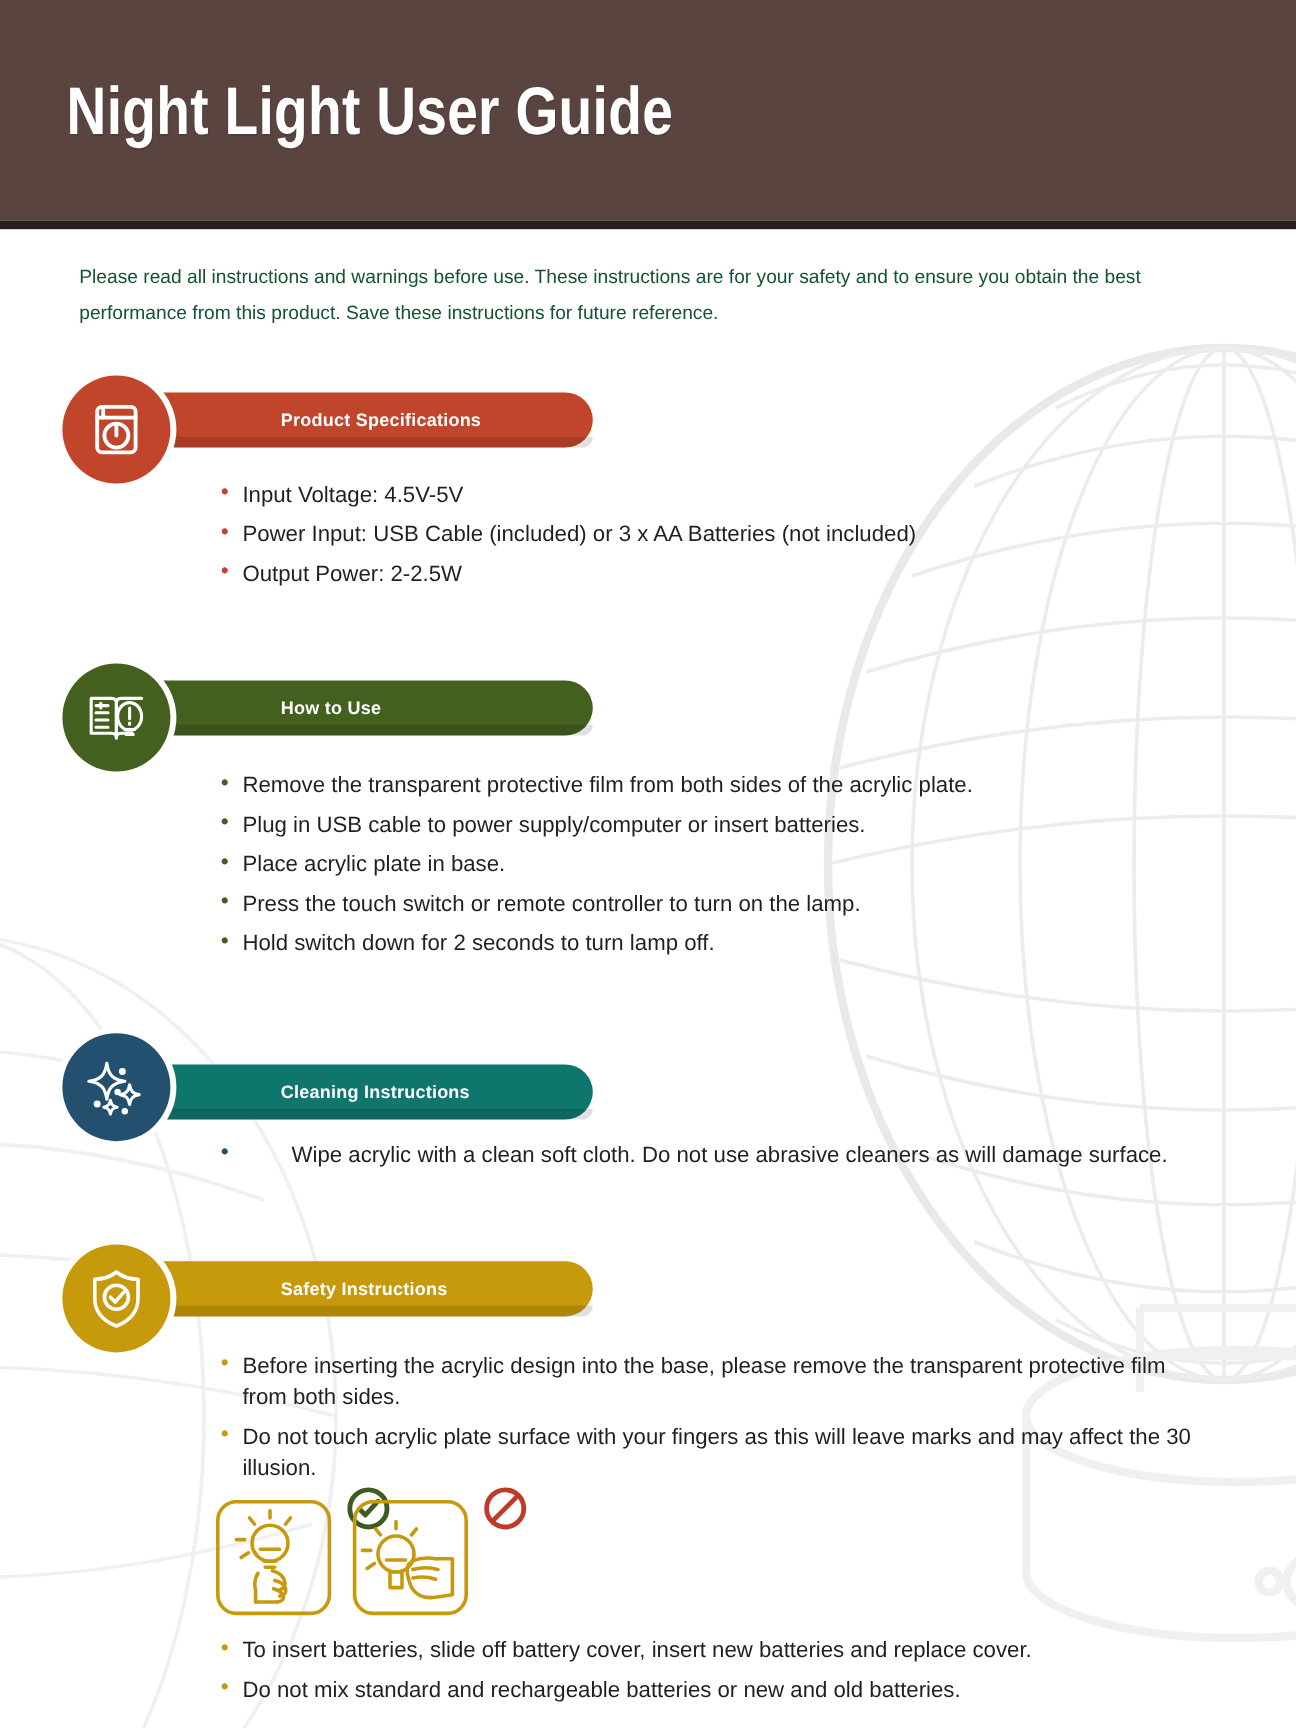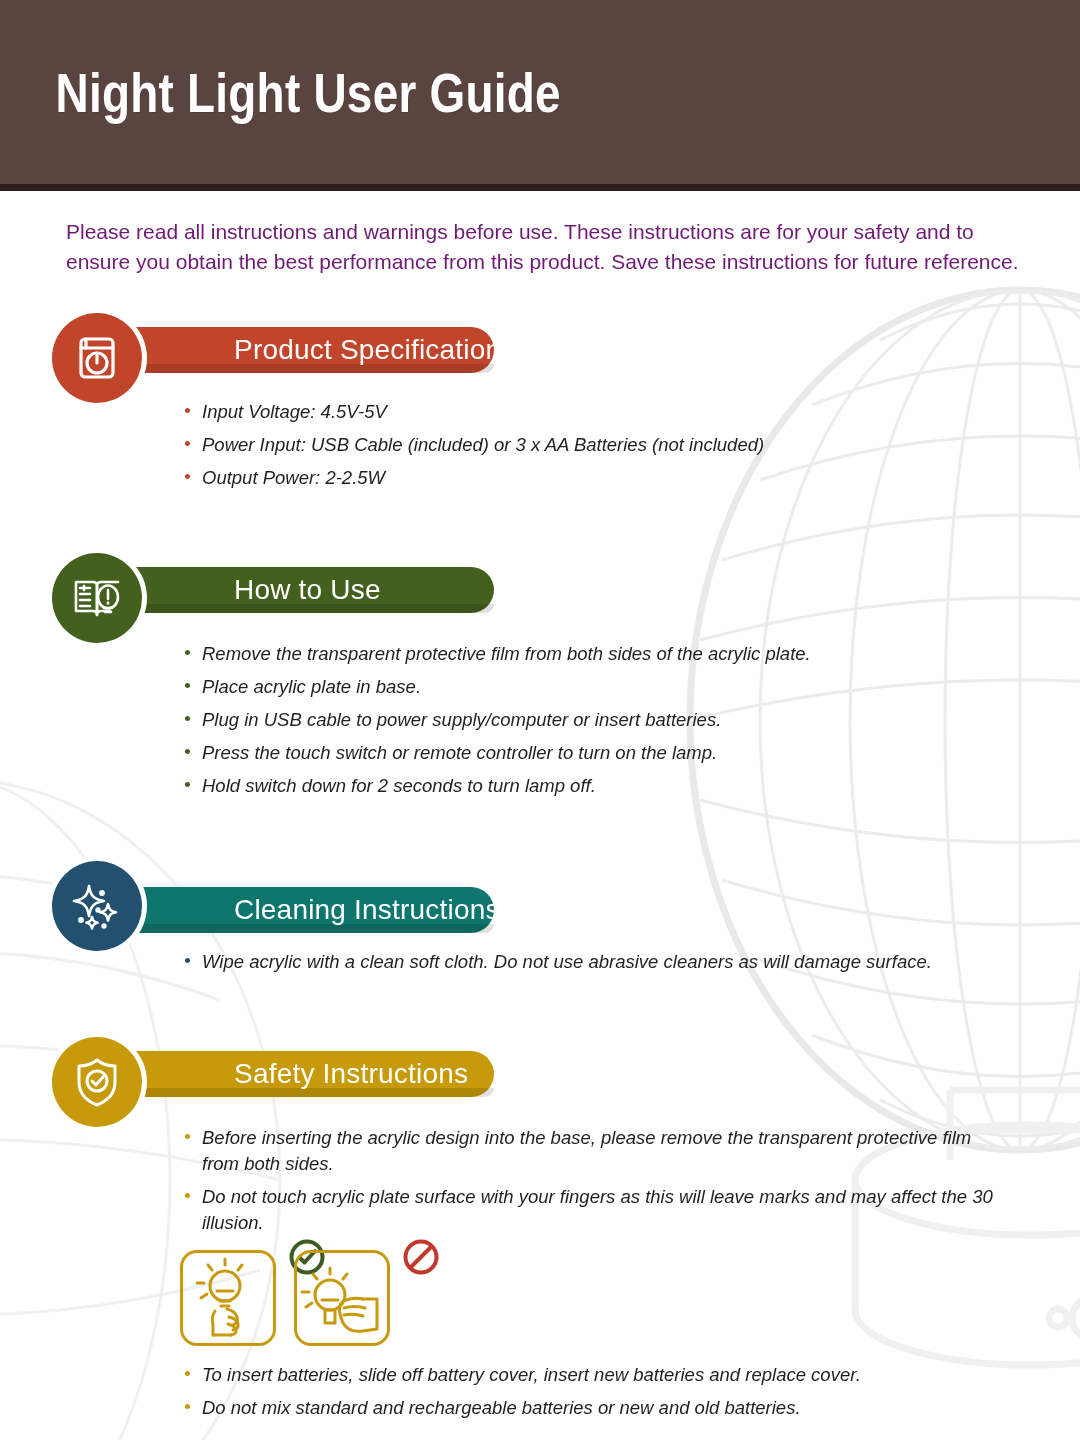--- a/index.html
+++ b/index.html
@@ -32,23 +32,23 @@
     text-shadow:1px 1px 0 rgba(0,0,0,.10);
   }
   .header-rule { position:relative; z-index:2; width:1080px; height:7px; background:#2b1f1d; }
 
   
   .content { position:relative; z-index:2; padding:0 66px; }
 
   .intro {
     margin-top:26px;
     width:955px;
-    font-size:21px;
+    font-size:16px;
     line-height:30px;
-    color:#701a75;
+    color:#14532d;
   }
 
   
   .section { position:relative; }
   .sec-head { position:relative; height:72px; }
 
   .sec-badge {
     position:absolute; left:-14px; top:0;
     width:90px; height:90px; border-radius:50%;
     display:flex; align-items:center; justify-content:center;
@@ -65,26 +65,26 @@
     padding:0 30px 0 120px;
     z-index:2;
   }
   .sec-pill::after{
     content:""; position:absolute; left:0; right:0; bottom:0;
     height:9px; border-radius:0 0 23px 23px;
     background:rgba(0,0,0,.12);
   }
   .sec-title {
     position:relative; z-index:3;
-    color:#ffffff; font-size:28px; font-weight:400;
+    color:#ffffff; font-size:15px; font-weight:700;
     white-space:nowrap; letter-spacing:.2px;
   }
 
   
-  ul.bullets { list-style:none; margin:0; padding:0;font-style:italic; }
+  ul.bullets { list-style:none; margin:0; padding:0; }
   ul.bullets li {
     position:relative;
     padding-left:18px;
     font-size:18.5px;
     line-height:26px;
     color:#231f20;
     margin-bottom:7px;
   }
   ul.bullets li::before {
     content:"•";
@@ -205,22 +205,22 @@
               <path d="M37 17 V26 M37 29.5 V30.5"></path>
             </svg>
           </span>
         </div>
         <div class="sec-pill" style="background:#44601f; width:380px;text-align:right;">
           <span class="sec-title">How to Use</span>
         </div>
       </div>
       <ul class="bullets b-green" style="margin:16px 0 0 118px;">
         <li>Remove the transparent protective film from both sides of the acrylic plate.</li>
+        <li>Plug in USB cable to power supply/computer or insert batteries.</li>
         <li>Place acrylic plate in base.</li>
-        <li>Plug in USB cable to power supply/computer or insert batteries.</li>
         <li>Press the touch switch or remote controller to turn on the lamp.</li>
         <li>Hold switch down for 2 seconds to turn lamp off.</li>
       </ul>
     </div>
 
     <div class="section" style="margin-top:62px;">
       <div class="sec-head">
         <div class="sec-badge" style="background:#23506e;">
           <span>
             <svg width="52" height="52" viewBox="0 0 52 52" fill="none" stroke="#fff" stroke-width="2.6" stroke-linejoin="round">
@@ -231,21 +231,21 @@
               <circle cx="10" cy="40" r="1.6" fill="#fff"></circle>
               <circle cx="27" cy="30" r="1.4" fill="#fff"></circle>
               <circle cx="33" cy="46" r="1.4" fill="#fff"></circle>
             </svg>
           </span>
         </div>
         <div class="sec-pill" style="background:#0f766e; width:380px;margin-top:12px;">
           <span class="sec-title">Cleaning Instructions</span>
         </div>
       </div>
-      <ul class="bullets b-blue" style="margin:16px 0 0 118px;">
+      <ul class="bullets b-blue" style="margin:16px 0 0 118px;text-align:center;">
         <li>Wipe acrylic with a clean soft cloth. Do not use abrasive cleaners as will damage surface.</li>
       </ul>
     </div>
 
     <div class="section" style="margin-top:62px;">
       <div class="sec-head">
         <div class="sec-badge" style="background:#c79a0b;">
           <span>
             <svg width="50" height="52" viewBox="0 0 50 52" fill="none" stroke="#fff" stroke-width="3" stroke-linecap="round" stroke-linejoin="round">
               <path d="M25 4 C19 9 12 10 7 10 V26 C7 38 15 45 25 49 C35 45 43 38 43 26 V10 C38 10 31 9 25 4 Z"></path>

